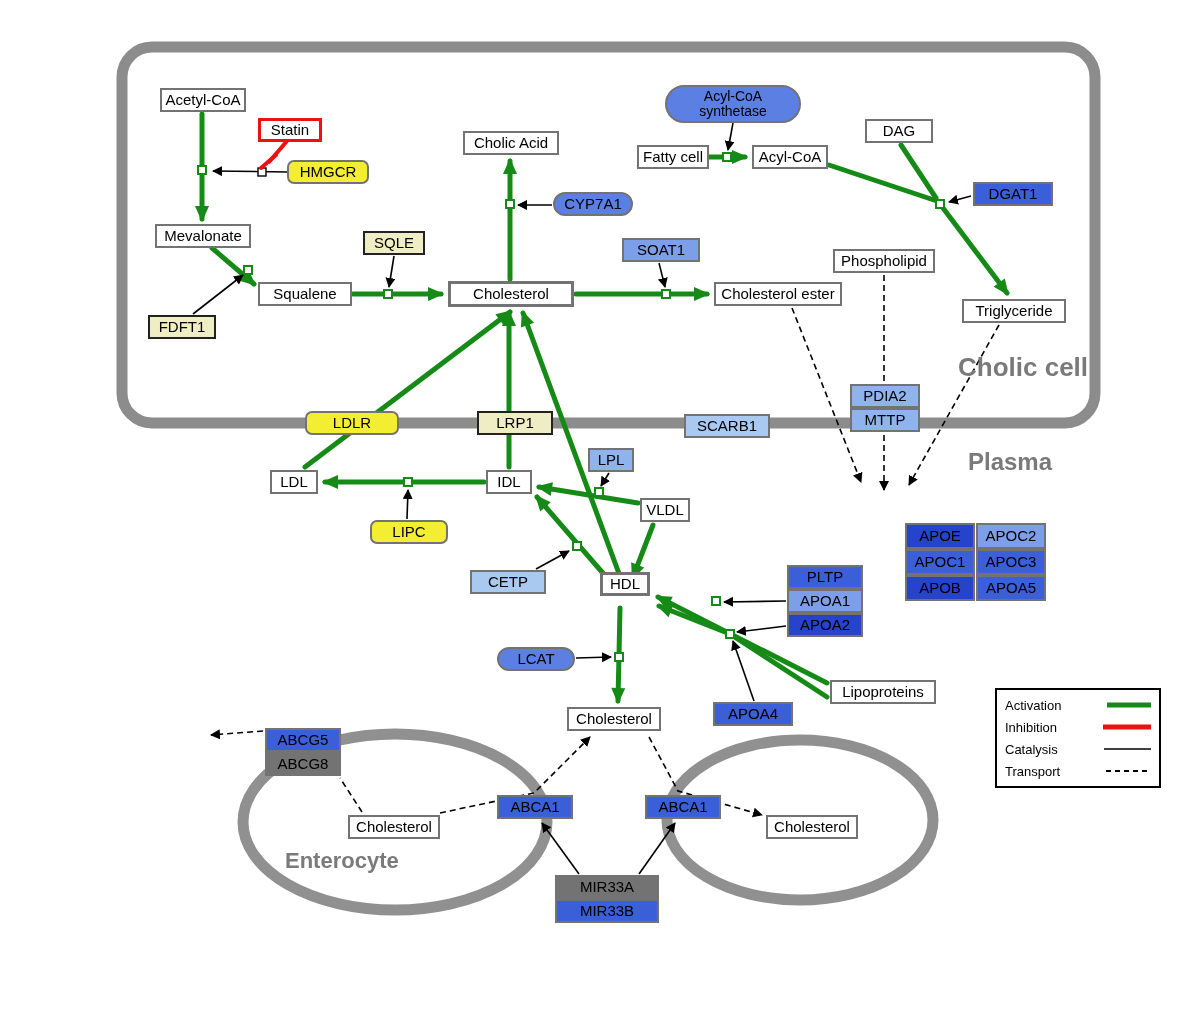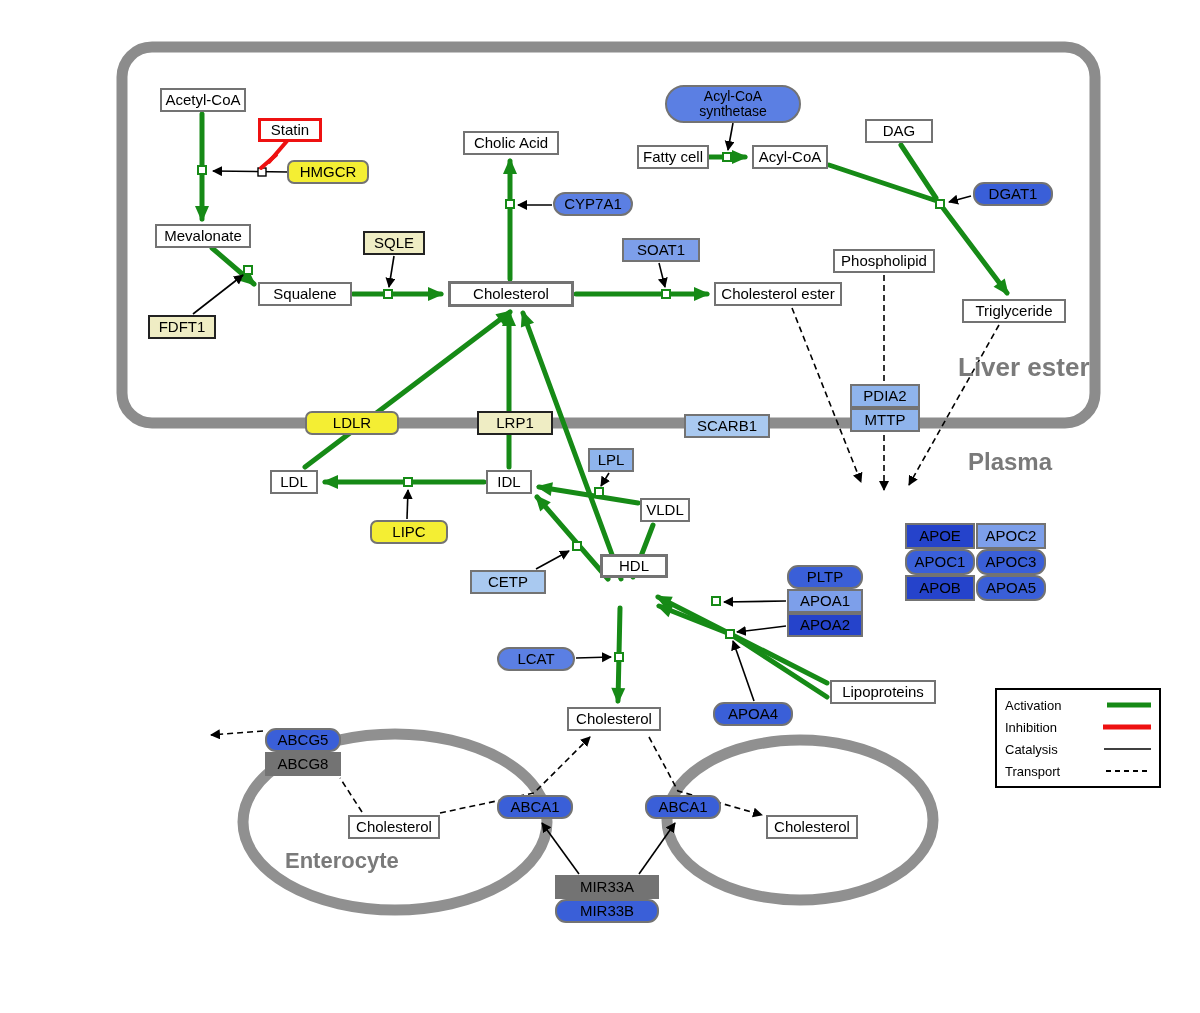--- a/index.html
+++ b/index.html
@@ -9,21 +9,21 @@
   .node{position:absolute;box-sizing:border-box;height:24px;
         border:2px solid #737373;background:#fff;color:#000;
         display:flex;align-items:center;justify-content:center;
         font-size:15px;text-align:center;line-height:1.05;z-index:3;}
   .thick{border-width:3px;}
   .bd-dark{border-color:#222222;}
   .bd-red{border-color:#EE1111;border-width:3px;}
   .c-yellow{background:#F4EE33;border-radius:7px;}
   .c-paleyellow{background:#EFEDC4;}
   .c-medblue{background:#5B7FE3;border-radius:19px;}
-  .c-blue{background:#3A5FD8;border-radius:11px;}
+  .c-blue{background:#3A5FD8;}
   .c-blue2{background:#737373;}
   .c-darkblue{background:#2543CB;}
   .c-lightblue{background:#7D9FEA;}
   .c-paleblue{background:#8FB4EC;}
   .c-palerblue{background:#A9C9F0;}
   .compartment-label{position:absolute;color:#7A7A7A;font-weight:bold;z-index:2;}
   #legend{position:absolute;left:995px;top:688px;width:166px;height:100px;
           border:2px solid #000;background:#fff;z-index:4;box-sizing:border-box;
           display:flex;flex-direction:column;justify-content:space-around;
           padding:4px 8px;}
@@ -118,39 +118,39 @@
       <path d="M639,874 L675,823" marker-end="url(#ab)"></path>
       <rect x="258" y="168" width="8" height="8" fill="#fff" stroke="#000" stroke-width="1.4"></rect>
     </g>
 
     <g stroke="#EE1111" stroke-width="4" fill="none" stroke-linecap="round">
       <path d="M287,141 L269,162"></path>
       <path d="M276,155 L261,168"></path>
     </g>
   </svg>
 
-  <div class="compartment-label" style="left:958px;top:352px;font-size:26px;">Liver ester</div>
+  <div class="compartment-label" style="left:958px;top:352px;font-size:26px;">Cholic cell</div>
   <div class="compartment-label" style="left:968px;top:448px;font-size:24px;">Plasma</div>
   <div class="compartment-label" style="left:285px;top:848px;font-size:22px;">Enterocyte</div>
 
   <div class="node" style="left:160px;top:88px;width:86px">Acetyl-CoA</div>
   <div class="node" style="left:155px;top:224px;width:96px">Mevalonate</div>
   <div class="node" style="left:258px;top:282px;width:94px">Squalene</div>
   <div class="node thick" style="left:448px;top:281px;width:126px;height:26px">Cholesterol</div>
   <div class="node" style="left:463px;top:131px;width:96px">Cholic Acid</div>
   <div class="node" style="left:637px;top:145px;width:72px">Fatty cell</div>
   <div class="node" style="left:752px;top:145px;width:76px">Acyl-CoA</div>
   <div class="node" style="left:865px;top:119px;width:68px">DAG</div>
   <div class="node" style="left:833px;top:249px;width:102px">Phospholipid</div>
   <div class="node" style="left:714px;top:282px;width:128px">Cholesterol ester</div>
   <div class="node" style="left:962px;top:299px;width:104px">Triglyceride</div>
   <div class="node" style="left:270px;top:470px;width:48px">LDL</div>
   <div class="node" style="left:486px;top:470px;width:46px">IDL</div>
   <div class="node" style="left:640px;top:498px;width:50px">VLDL</div>
-  <div class="node thick" style="left:600px;top:554px;width:68px">HDL</div>
+  <div class="node thick" style="left:600px;top:572px;width:50px">HDL</div>
   <div class="node" style="left:567px;top:707px;width:94px">Cholesterol</div>
   <div class="node" style="left:348px;top:815px;width:92px">Cholesterol</div>
   <div class="node" style="left:766px;top:815px;width:92px">Cholesterol</div>
   <div class="node" style="left:830px;top:680px;width:106px">Lipoproteins</div>
 
   <div class="node bd-red" style="left:258px;top:118px;width:64px">Statin</div>
   <div class="node c-yellow" style="left:287px;top:160px;width:82px">HMGCR</div>
   <div class="node c-paleyellow bd-dark" style="left:363px;top:231px;width:62px">SQLE</div>
   <div class="node c-paleyellow bd-dark" style="left:148px;top:315px;width:68px">FDFT1</div>
   <div class="node c-medblue" style="left:553px;top:192px;width:80px">CYP7A1</div>

